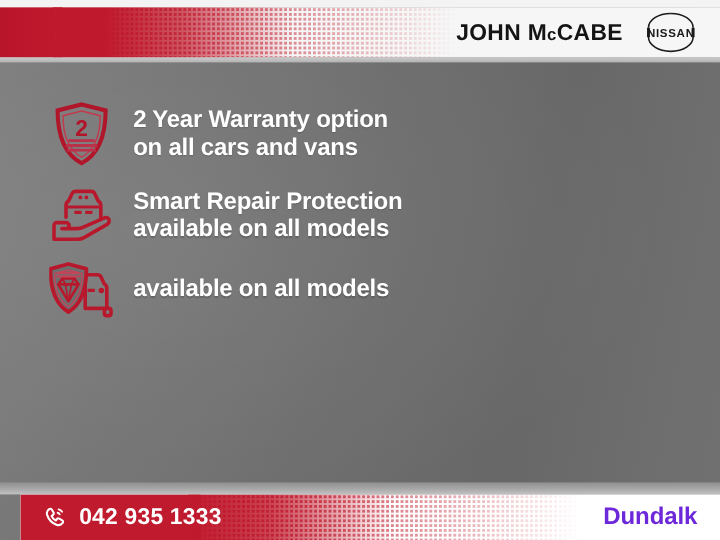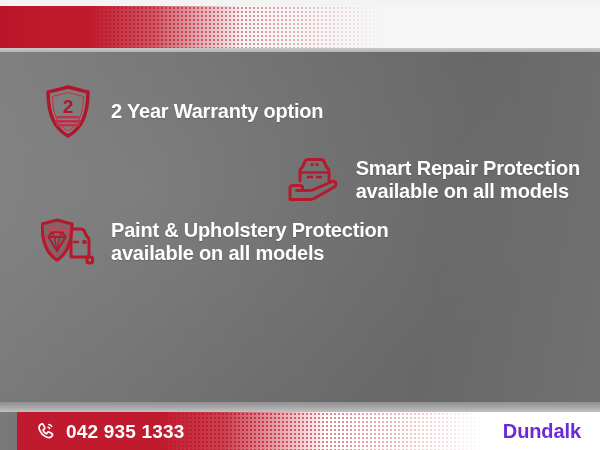--- a/index.html
+++ b/index.html
@@ -78,21 +78,21 @@
   .f-icon svg{display:block;}
   .f-text{
     color:#ffffff;font-size:20px;font-weight:bold;line-height:1.17;
     letter-spacing:-.2px;padding-left:15px;
     text-shadow:0 1px 1px rgba(0,0,0,.18);
   }
   .f-text .l2{display:block;}
 
   .row-1{margin-bottom:12px;}
   .row-2{margin-bottom:14px;}
-  .row-3{justify-content:flex-end;}
+  .row-3{}
 
   
   .foot-gap{
     position:absolute;left:0;bottom:38px;width:600px;height:10px;
     background:linear-gradient(180deg,#8f8f8f 0%,#a8a8a8 55%,#c2c2c2 100%);
   }
   .footer{
     position:absolute;left:0;bottom:0;width:600px;height:38px;
     background:#ffffff;overflow:hidden;margin-left:17px;
   }
@@ -141,39 +141,53 @@
   <div class="bg-main"></div>
   <div class="bg-vignette"></div>
 
   <div class="top-white"></div>
 
   <div class="header">
     <div class="solid"></div>
     <div class="halftone-fill"></div>
     <div class="halftone"></div>
 
+    <div class="header-logo">
+      <div class="brand-text"><span>JOHN M</span><span class="sm">c</span><span>CABE</span></div>
+
+      <svg class="nissan-mark" viewBox="0 0 62 36">
+        <path d="M31 2.2 C20.5 2.2 12.4 7.6 12.4 14.2" fill="none" stroke="#1a1a1a" stroke-width="1.3"></path>
+        <path d="M31 2.2 C41.5 2.2 49.6 7.6 49.6 14.2" fill="none" stroke="#1a1a1a" stroke-width="1.3"></path>
+        <path d="M31 33.8 C20.5 33.8 12.4 28.4 12.4 21.8" fill="none" stroke="#1a1a1a" stroke-width="1.3"></path>
+        <path d="M31 33.8 C41.5 33.8 49.6 28.4 49.6 21.8" fill="none" stroke="#1a1a1a" stroke-width="1.3"></path>
+        <rect x="11.2" y="14.1" width="2.4" height="7.9" fill="#1a1a1a"></rect>
+        <rect x="48.4" y="14.1" width="2.4" height="7.9" fill="#1a1a1a"></rect>
+        <text x="31" y="21.6" font-family="Liberation Sans, sans-serif" font-size="9.6" font-weight="bold" fill="#1a1a1a" text-anchor="middle" letter-spacing="0.6">NISSAN</text>
+      </svg>
+    </div>
   </div>
 
   <div class="hdr-divider"></div>
 
   <div class="features">
 
     <div class="feature row-1">
       <div class="f-icon">
         <svg width="46" height="54" viewBox="0 0 46 54">
           <path d="M23 2 L43 7 C43 27 38 43 23 51 C8 43 3 27 3 7 Z" fill="none" stroke="#b0152a" stroke-width="3.4"></path>
           <path d="M23 7.5 L38.5 11.4 C38.5 27 34.5 39.5 23 46 C11.5 39.5 7.5 27 7.5 11.4 Z" fill="none" stroke="#c23a4c" stroke-width="1.2"></path>
           <text x="23" y="28" font-family="Liberation Sans, sans-serif" font-size="19" font-weight="bold" fill="#b0152a" text-anchor="middle">2</text>
           <rect x="12" y="31" width="22" height="2.3" fill="#b9324a"></rect>
           <rect x="10" y="35" width="26" height="2.6" fill="#b9324a"></rect>
           <rect x="11" y="39" width="24" height="2.3" fill="#b9324a"></rect>
         </svg>
       </div>
       <div class="f-text">
         <span>2 Year Warranty option</span>
+        <span class="l2">on all cars and vans</span>
       </div>
     </div>
 
 
     <div class="feature row-3">
       <div class="f-icon">
         <svg width="52" height="50" viewBox="0 0 52 50">
           <path d="M13 26 L13 16 C13 14.4 13.9 13.2 15.2 12.4 L18 6.5 C18.6 5.2 19.8 4.5 21.2 4.5
                    L33.8 4.5 C35.2 4.5 36.4 5.2 37 6.5 L39.8 12.4 C41.1 13.2 42 14.4 42 16 L42 26" fill="none" stroke="#b8182c" stroke-width="3" stroke-linejoin="round" stroke-linecap="round"></path>
           <line x1="13" y1="17.5" x2="42" y2="17.5" stroke="#b8182c" stroke-width="2.4"></line>
@@ -209,21 +223,20 @@
           <line x1="11" y1="15" x2="13.5" y2="20" stroke="#b8182c" stroke-width="1.6"></line>
           <line x1="21" y1="15" x2="18.5" y2="20" stroke="#b8182c" stroke-width="1.6"></line>
           <line x1="13.5" y1="20" x2="18.5" y2="20" stroke="#b8182c" stroke-width="1.6"></line>
           <line x1="13.5" y1="20" x2="16" y2="34" stroke="#b8182c" stroke-width="1.4"></line>
           <line x1="18.5" y1="20" x2="16" y2="34" stroke="#b8182c" stroke-width="1.4"></line>
           <rect x="7" y="9.5" width="18" height="2" fill="#c4455a"></rect>
           <rect x="6" y="12.5" width="20" height="1.8" fill="#c4455a"></rect>
         </svg>
       </div>
       <div class="f-text">
-        <span>Paint &amp; Upholstery Protection</span>
         <span class="l2">available on all models</span>
       </div>
     </div>
 
   </div>
 
   <div class="foot-gap"></div>
 
   <div class="footer">
     <div class="solid"></div>

